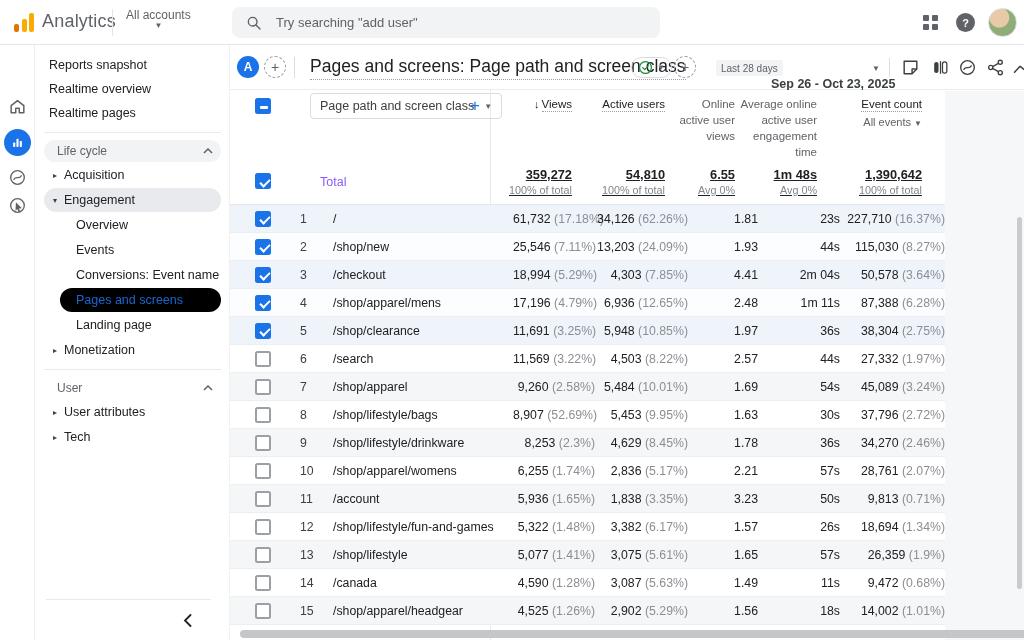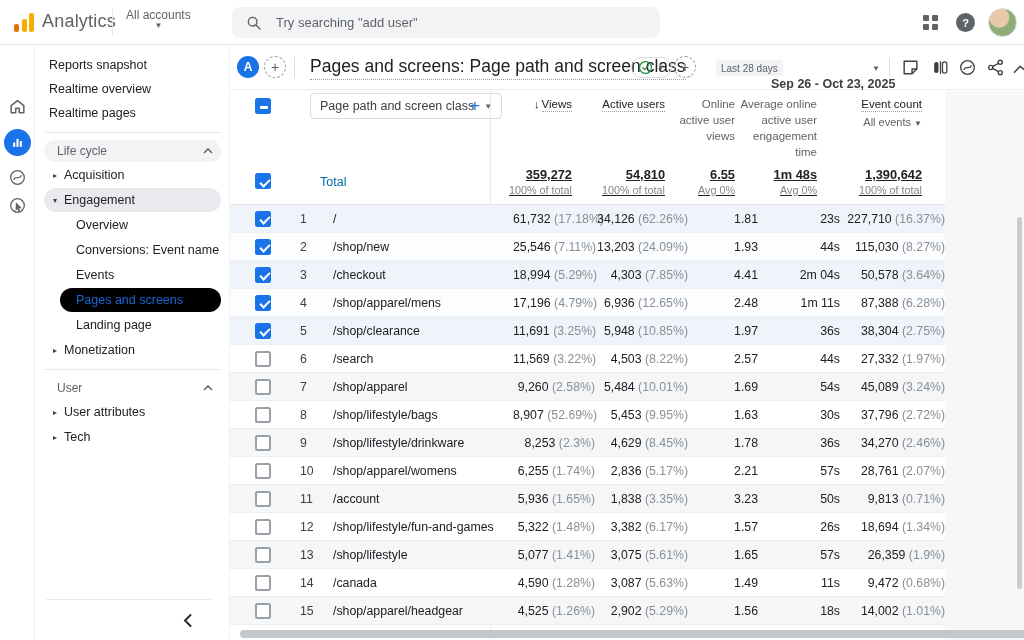--- a/index.html
+++ b/index.html
@@ -76,21 +76,21 @@
   .dim-pill .car { font-size:8px; color:#5f6368; }
   .add-dim { position:absolute; left:240px; top:6px; font-size:17px; color:#1a73e8; cursor:pointer; }
   .colh { position:absolute; top:6px; font-size:11.5px; line-height:1.4; text-align:right; color:#202124; cursor:pointer; }
   .colh .du { border-bottom:1px dotted #9aa0a6; padding-bottom:1px; }
   .colh.gray { color:#5f6368; cursor:default; }
   .colh .sub { display:block; color:#5f6368; font-size:11px; margin-top:3px; border-bottom:none; }
   .sort-ar { font-size:11px; margin-right:2px; }
 
   #t-total { position:absolute; left:0; top:70px; width:715px; height:45px; border-bottom:1px solid #e4e6e8; }
   #t-total .cb { position:absolute; left:25px; top:13px; }
-  .tot-label { position:absolute; left:90px; top:15px; font-size:12.5px; color:#0369a1; }
+  .tot-label { position:absolute; left:90px; top:15px; font-size:12.5px; color:#8b5cf6; }
   .totc { position:absolute; top:7px; text-align:right;text-decoration:underline; }
   .totc .v { font-size:12.8px; font-weight:bold; color:#202124; }
   .totc .s { font-size:10.8px; color:#80868b; margin-top:2px; }
 
   .t-rows { position:absolute; left:0; top:115px; width:715px; }
   .t-row { display:flex; align-items:center; height:28px; padding-left:25px; border-bottom:1px solid #eceef0; font-size:12.3px; background:#fff; }
   .t-rows .t-row:nth-of-type(odd) { background:#f5f6f8; }
   .t-rows .t-row.checked:nth-of-type(odd) { background:#eff4fb; }
   .t-rows .t-row.checked:nth-of-type(even) { background:#fcfdff; }
   .c-num { width:33px; margin-left:29px; color:#3c4043; }
@@ -196,24 +196,24 @@
         <span>Acquisition</span>
       </div>
     <div class="sb-parent open-bg">
         <span class="tri">▾</span>
         <span>Engagement</span>
       </div>
     <div class="sb-child">
         <span>Overview</span>
       </div>
     <div class="sb-child">
+        <span>Events</span>
+      </div>
+    <div class="sb-child">
         <span>Conversions: Event name</span>
-      </div>
-    <div class="sb-child">
-        <span>Events</span>
       </div>
     <div class="sb-child sel">
         <span>Pages and screens</span>
       </div>
     <div class="sb-child">
         <span>Landing page</span>
       </div>
     <div class="sb-parent">
         <span class="tri">▸</span>
         <span>Monetization</span>

